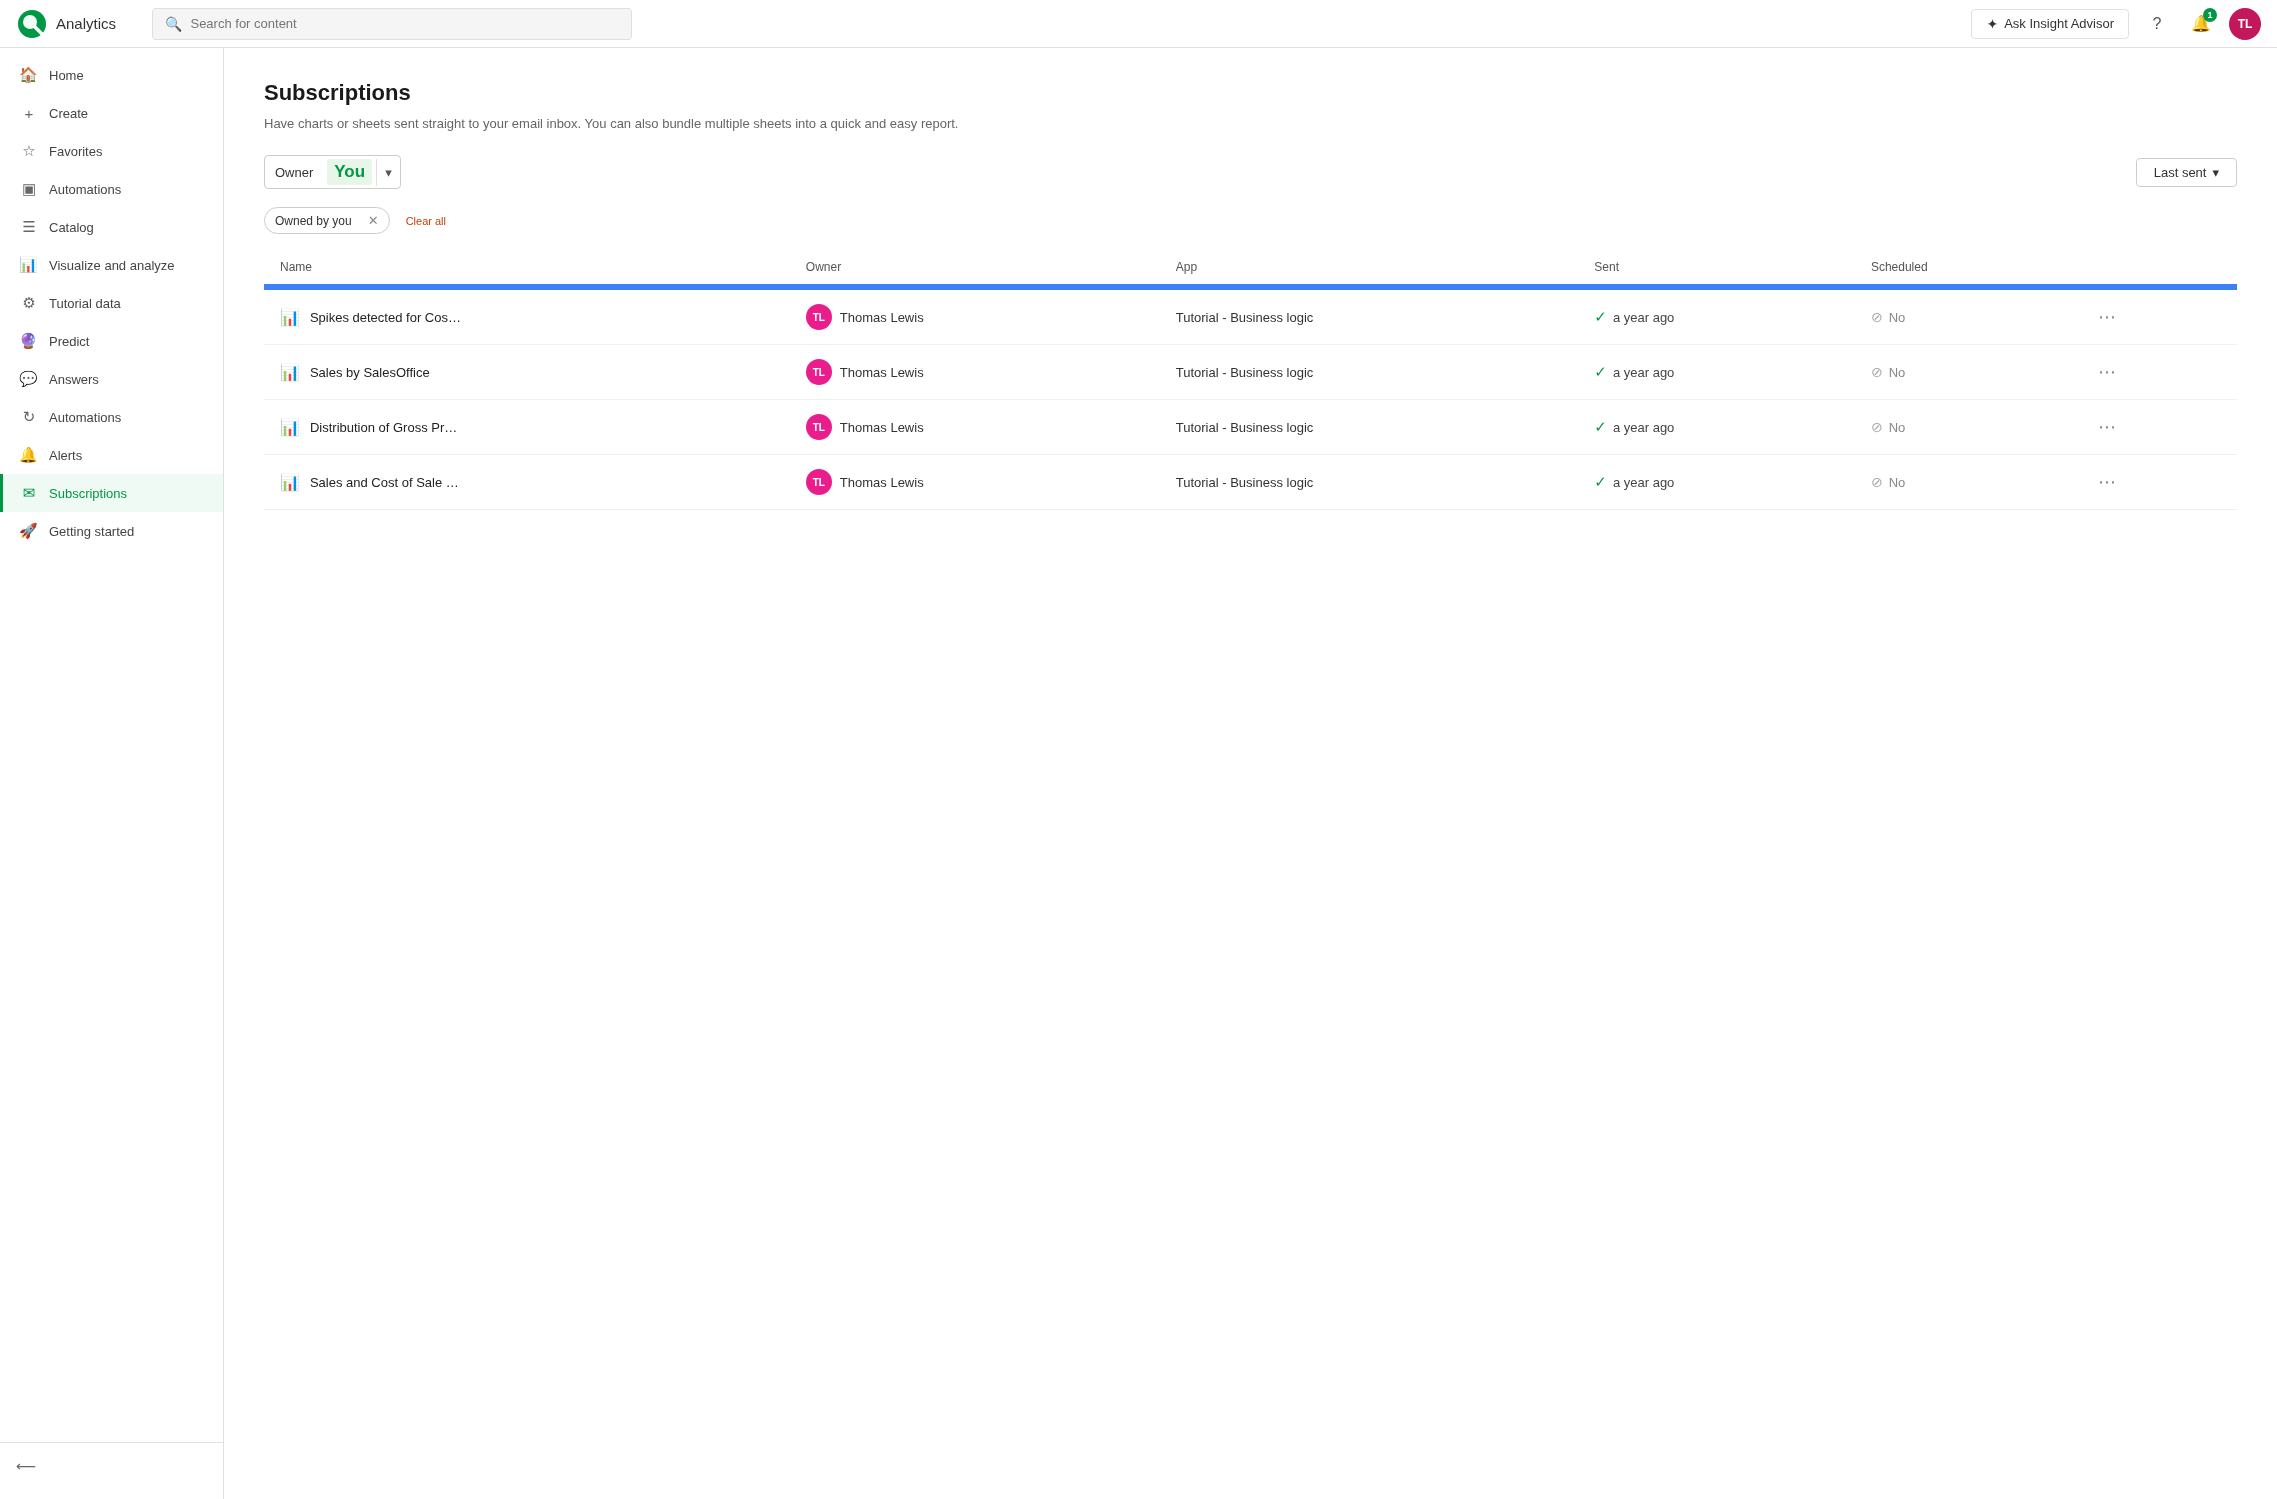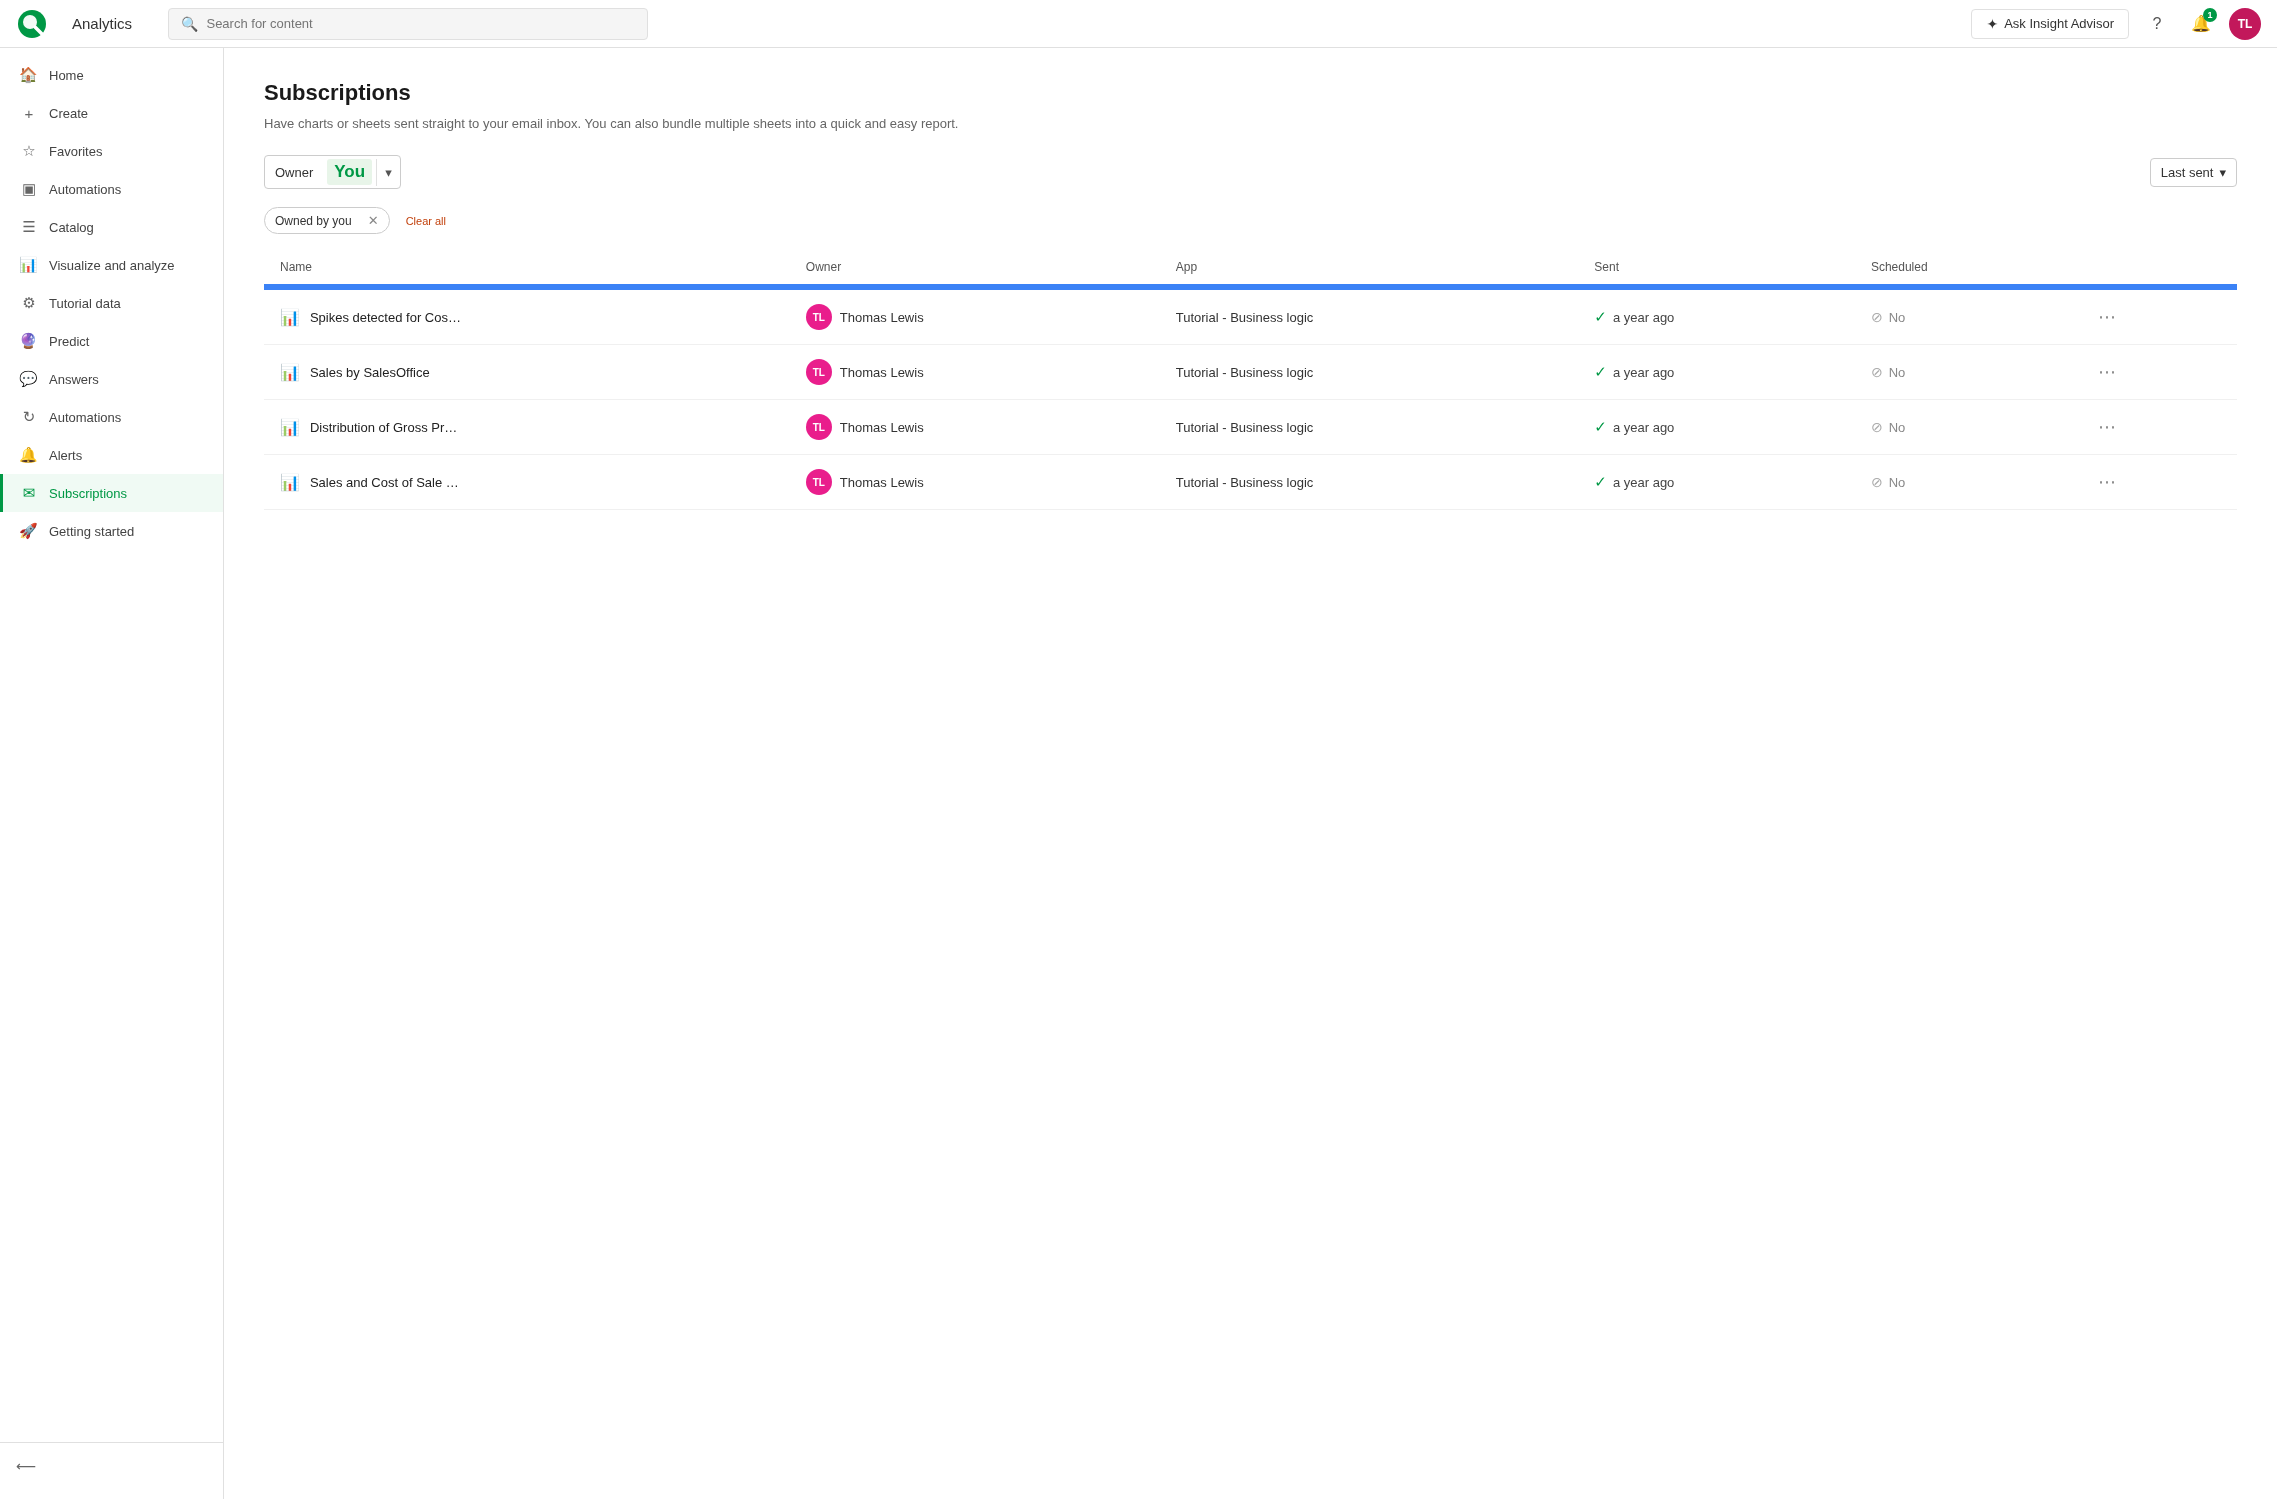--- a/index.html
+++ b/index.html
@@ -4,21 +4,21 @@
   <style>
     * { box-sizing: border-box; margin: 0; padding: 0; }
     body { font-family: 'Segoe UI', Arial, sans-serif; background: #f5f5f5; color: #333; display: flex; height: 100vh; overflow: hidden; }
 
     
     .topbar {
       position: fixed; top: 0; left: 0; right: 0; height: 48px;
       background: #fff; border-bottom: 1px solid #e0e0e0;
       display: flex; align-items: center; padding: 0 16px; z-index: 100; gap: 12px;
     }
-    .topbar-logo { display: flex; align-items: center; gap: 24px; }
+    .topbar-logo { display: flex; align-items: center; gap: 8px; }
     .topbar-logo-icon { width: 32px; height: 32px; }
     .topbar-app-name { font-size: 15px; color: #333; font-weight: 400; }
     .topbar-search {
       flex: 1; max-width: 480px; margin-left: 24px;
       display: flex; align-items: center; background: #f5f5f5; border: 1px solid #e0e0e0;
       border-radius: 4px; padding: 0 12px; height: 32px; gap: 8px;
     }
     .topbar-search input {
       border: none; background: transparent; outline: none; font-size: 13px; color: #666; width: 100%;
     }
@@ -82,21 +82,21 @@
       display: flex; align-items: center; gap: 0; border: 1px solid #ccc; border-radius: 4px;
       background: #fff; font-size: 13px; overflow: hidden;
     }
     .owner-label { padding: 6px 10px; color: #333; }
     .owner-badge {
       background: #e8f5e9; color: #009845; font-size: 17px; font-weight: 600;
       padding: 3px 7px; border-radius: 3px; margin: 3px 4px;
     }
     .owner-dropdown { padding: 6px 8px; border-left: 1px solid #e0e0e0; cursor: pointer; color: #555; }
     .sort-btn {
-      display: flex; align-items: center; gap: 6px; padding: 6px 10px;
+      display: flex; align-items: center; gap: 6px; padding: 6px 17px;
       border: 1px solid #ccc; border-radius: 4px; background: #fff;
       font-size: 13px; cursor: pointer; color: #333;
     }
 
     
     .active-filters { display: flex; align-items: center; gap: 10px; margin-bottom: 16px; }
     .filter-chip {
       display: flex; align-items: center; gap: 14px; padding: 5px 10px;
       border: 1px solid #ccc; border-radius: 20px; background: #fff;
       font-size: 12px; color: #333; cursor: pointer;

